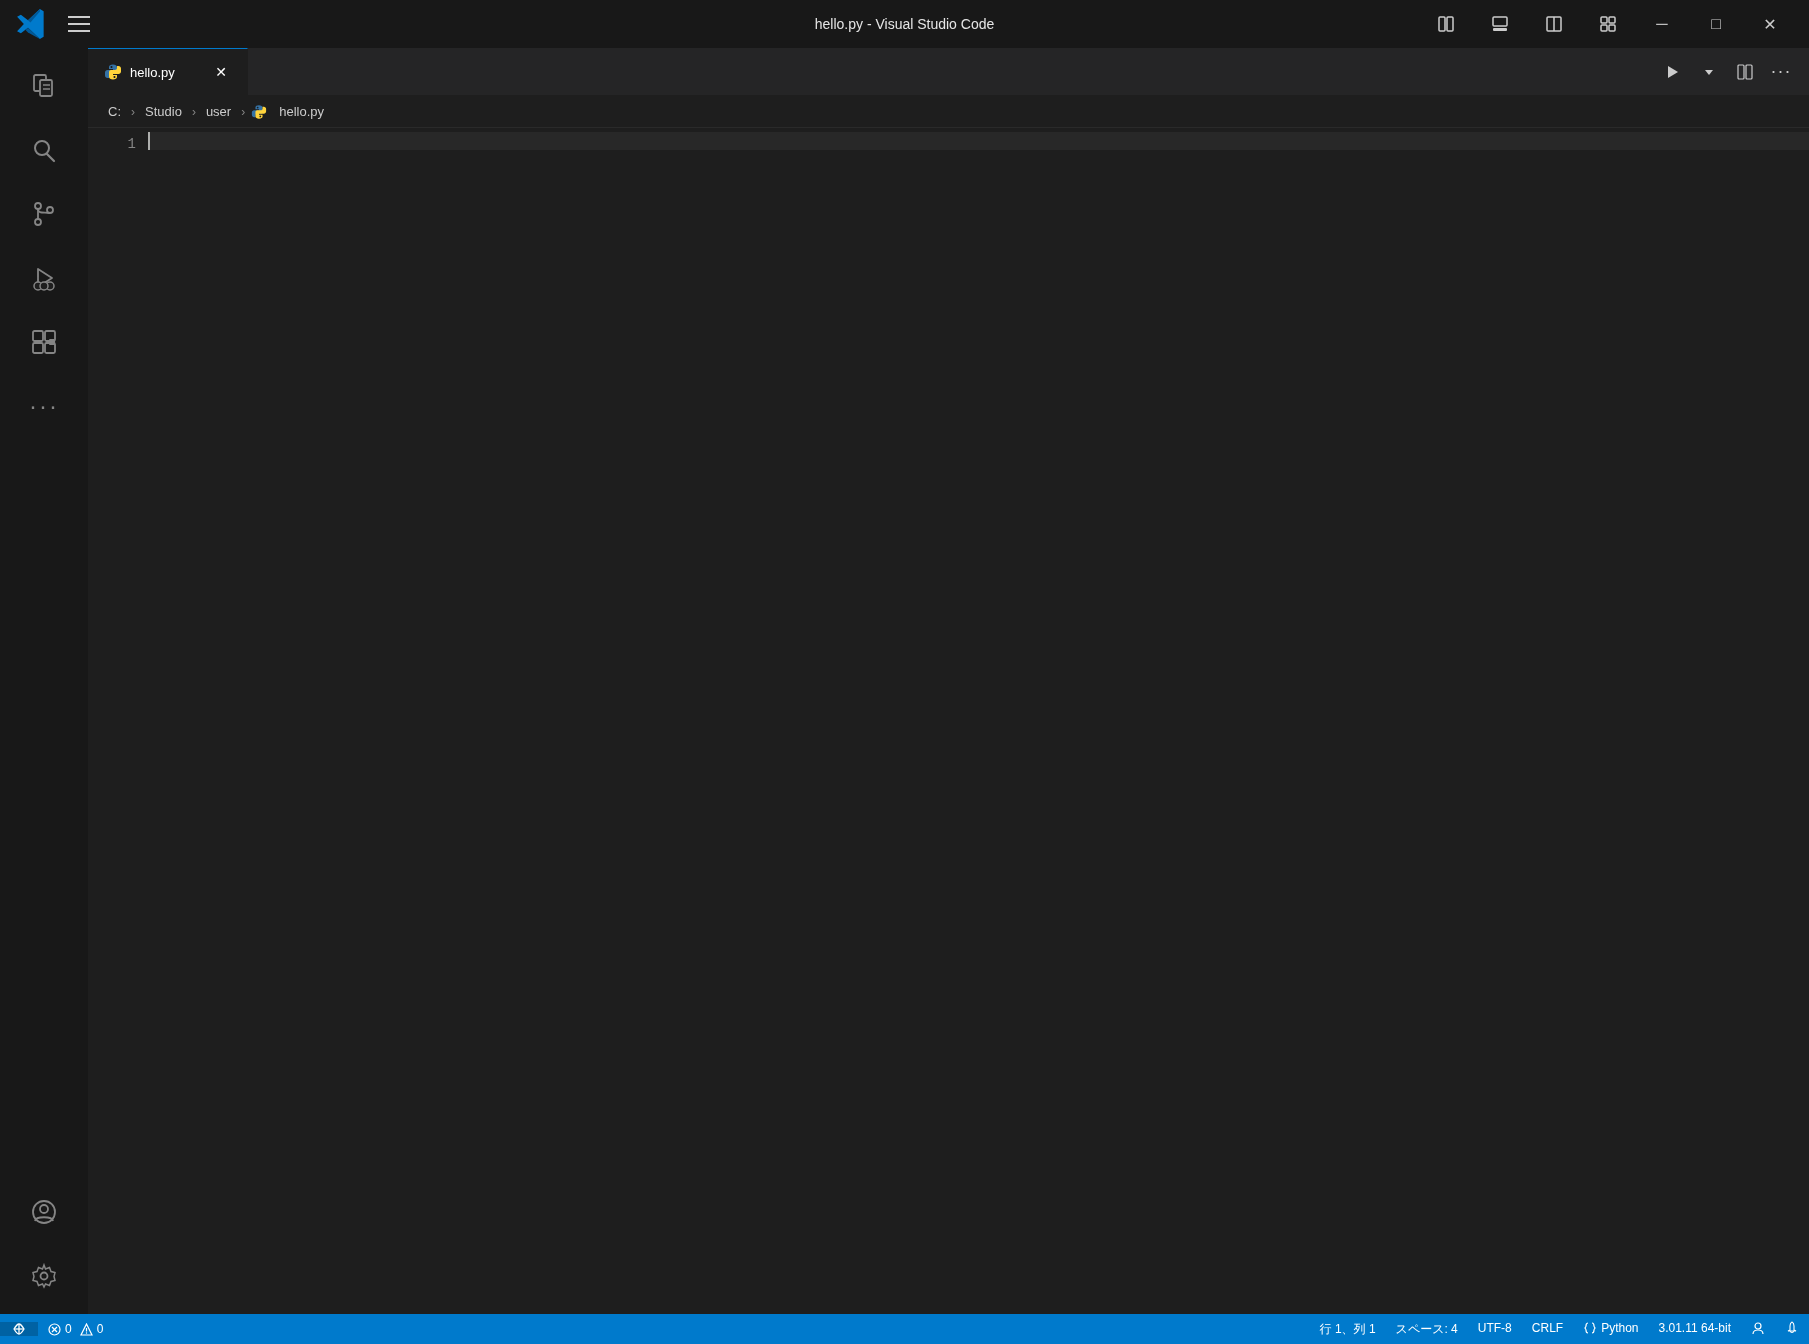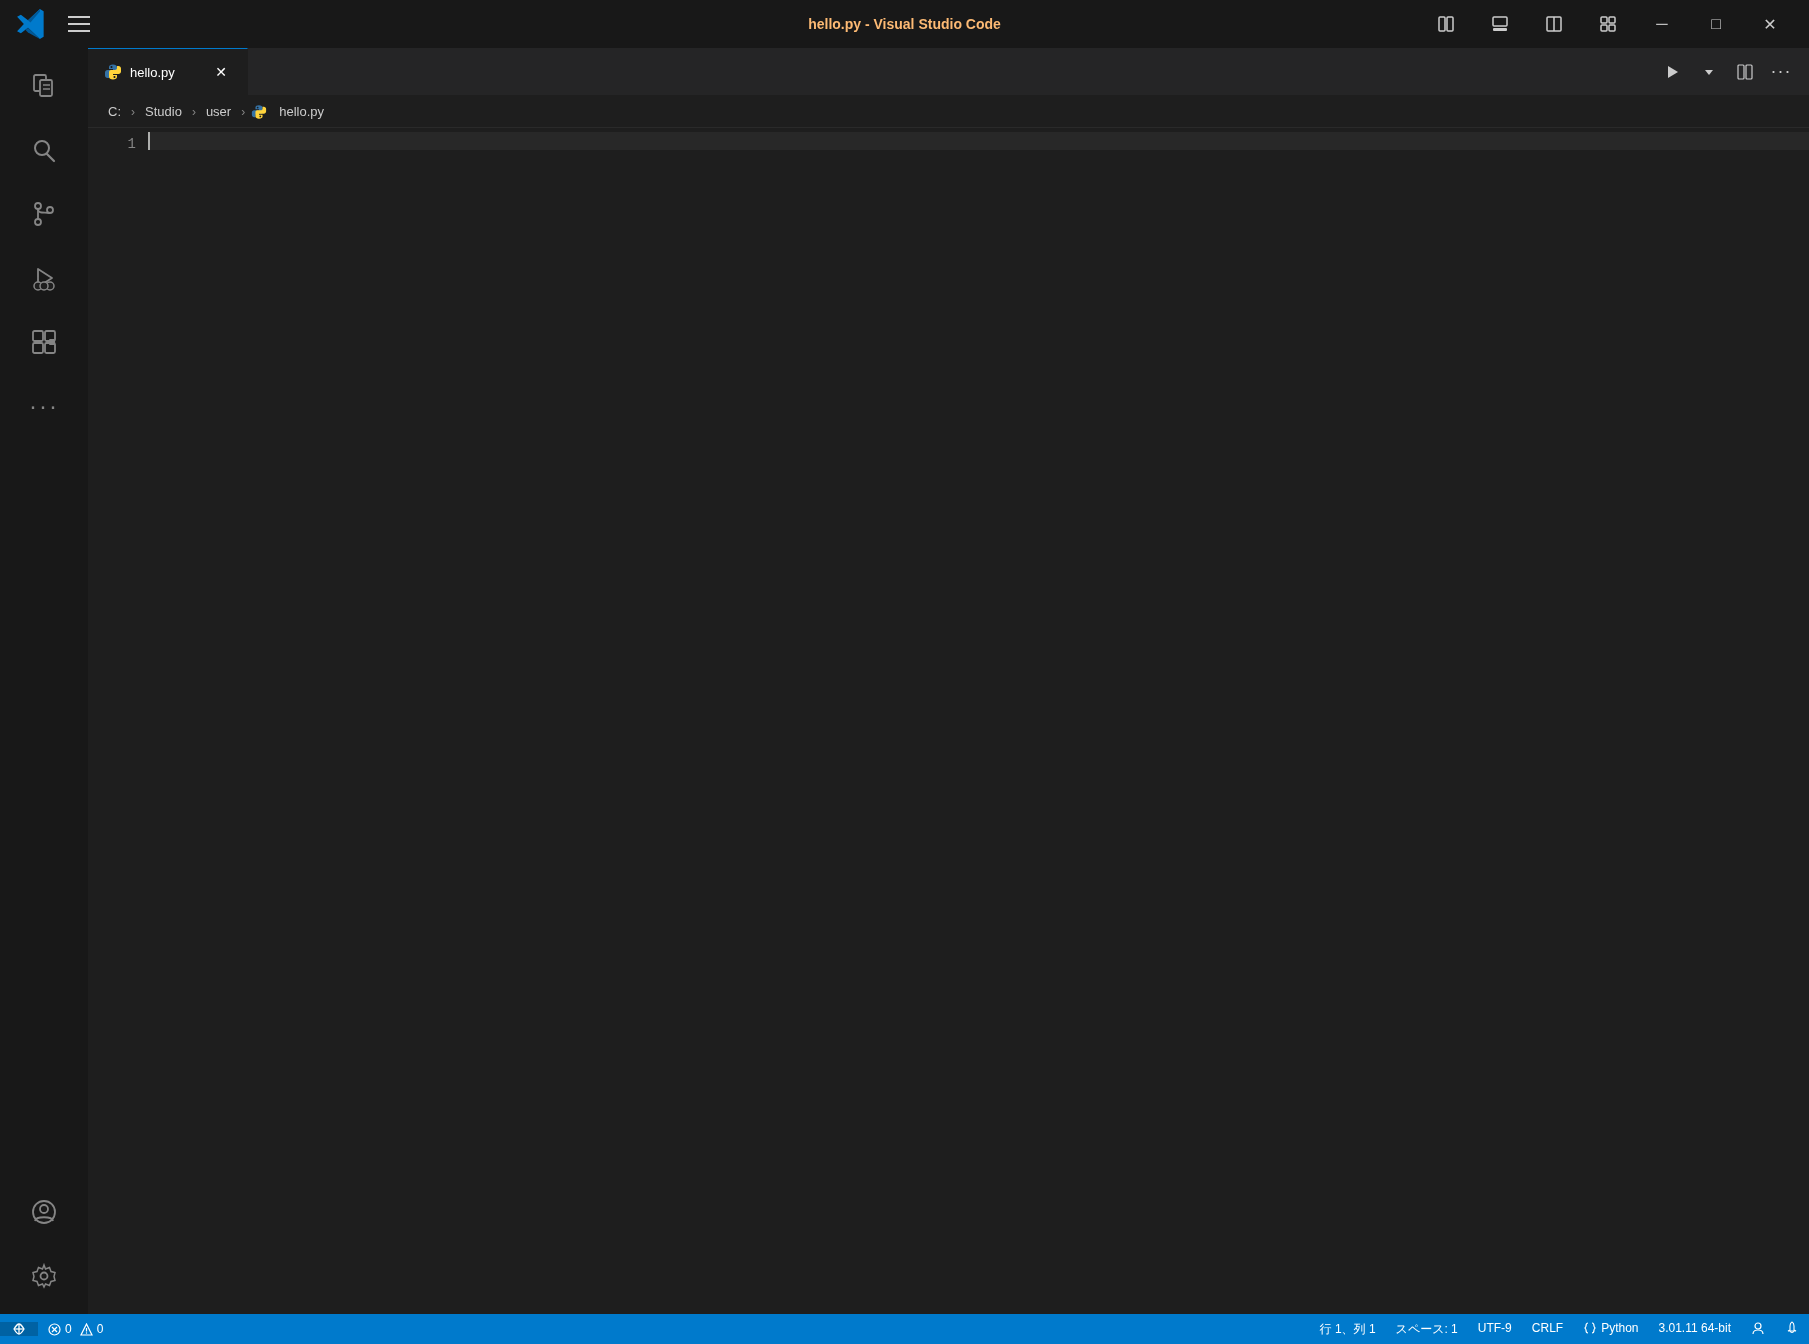--- a/index.html
+++ b/index.html
@@ -40,25 +40,24 @@
       cursor: pointer;
     }
     .hamburger span {
       display: block;
       width: 22px;
       height: 2px;
       background: #cccccc;
     }
     .title-bar-center {
       font-size: 14px;
-      color: #fdba74;
+      color: #e5e5e5;
       position: absolute;
       left: 50%;
       transform: translateX(-50%);
-      font-weight: bold;
     }
     .title-bar-right {
       display: flex;
       align-items: center;
       gap: 8px;
     }
     .title-btn {
       width: 46px;
       height: 32px;
       display: flex;
@@ -530,24 +529,24 @@
       </svg>
       <span>0</span>
     </div>
   </div>
 
   <div class="status-bar-right">
     <div class="status-item">
       <span>行 1、列 1</span>
     </div>
     <div class="status-item">
-      <span>スペース: 1</span>
-    </div>
-    <div class="status-item">
-      <span>UTF-9</span>
+      <span>スペース: 4</span>
+    </div>
+    <div class="status-item">
+      <span>UTF-8</span>
     </div>
     <div class="status-item">
       <span>CRLF</span>
     </div>
     <div class="status-item">
       <svg width="14" height="14" viewBox="0 0 14 14">
         <path d="M5 2 C3 2 3 4 3 5 C3 6 2 6.5 2 7 C2 7.5 3 8 3 9 C3 10 3 12 5 12" stroke="white" stroke-width="1.2" fill="none"></path>
         <path d="M9 2 C11 2 11 4 11 5 C11 6 12 6.5 12 7 C12 7.5 11 8 11 9 C11 10 11 12 9 12" stroke="white" stroke-width="1.2" fill="none"></path>
       </svg>
       <span>Python</span>

